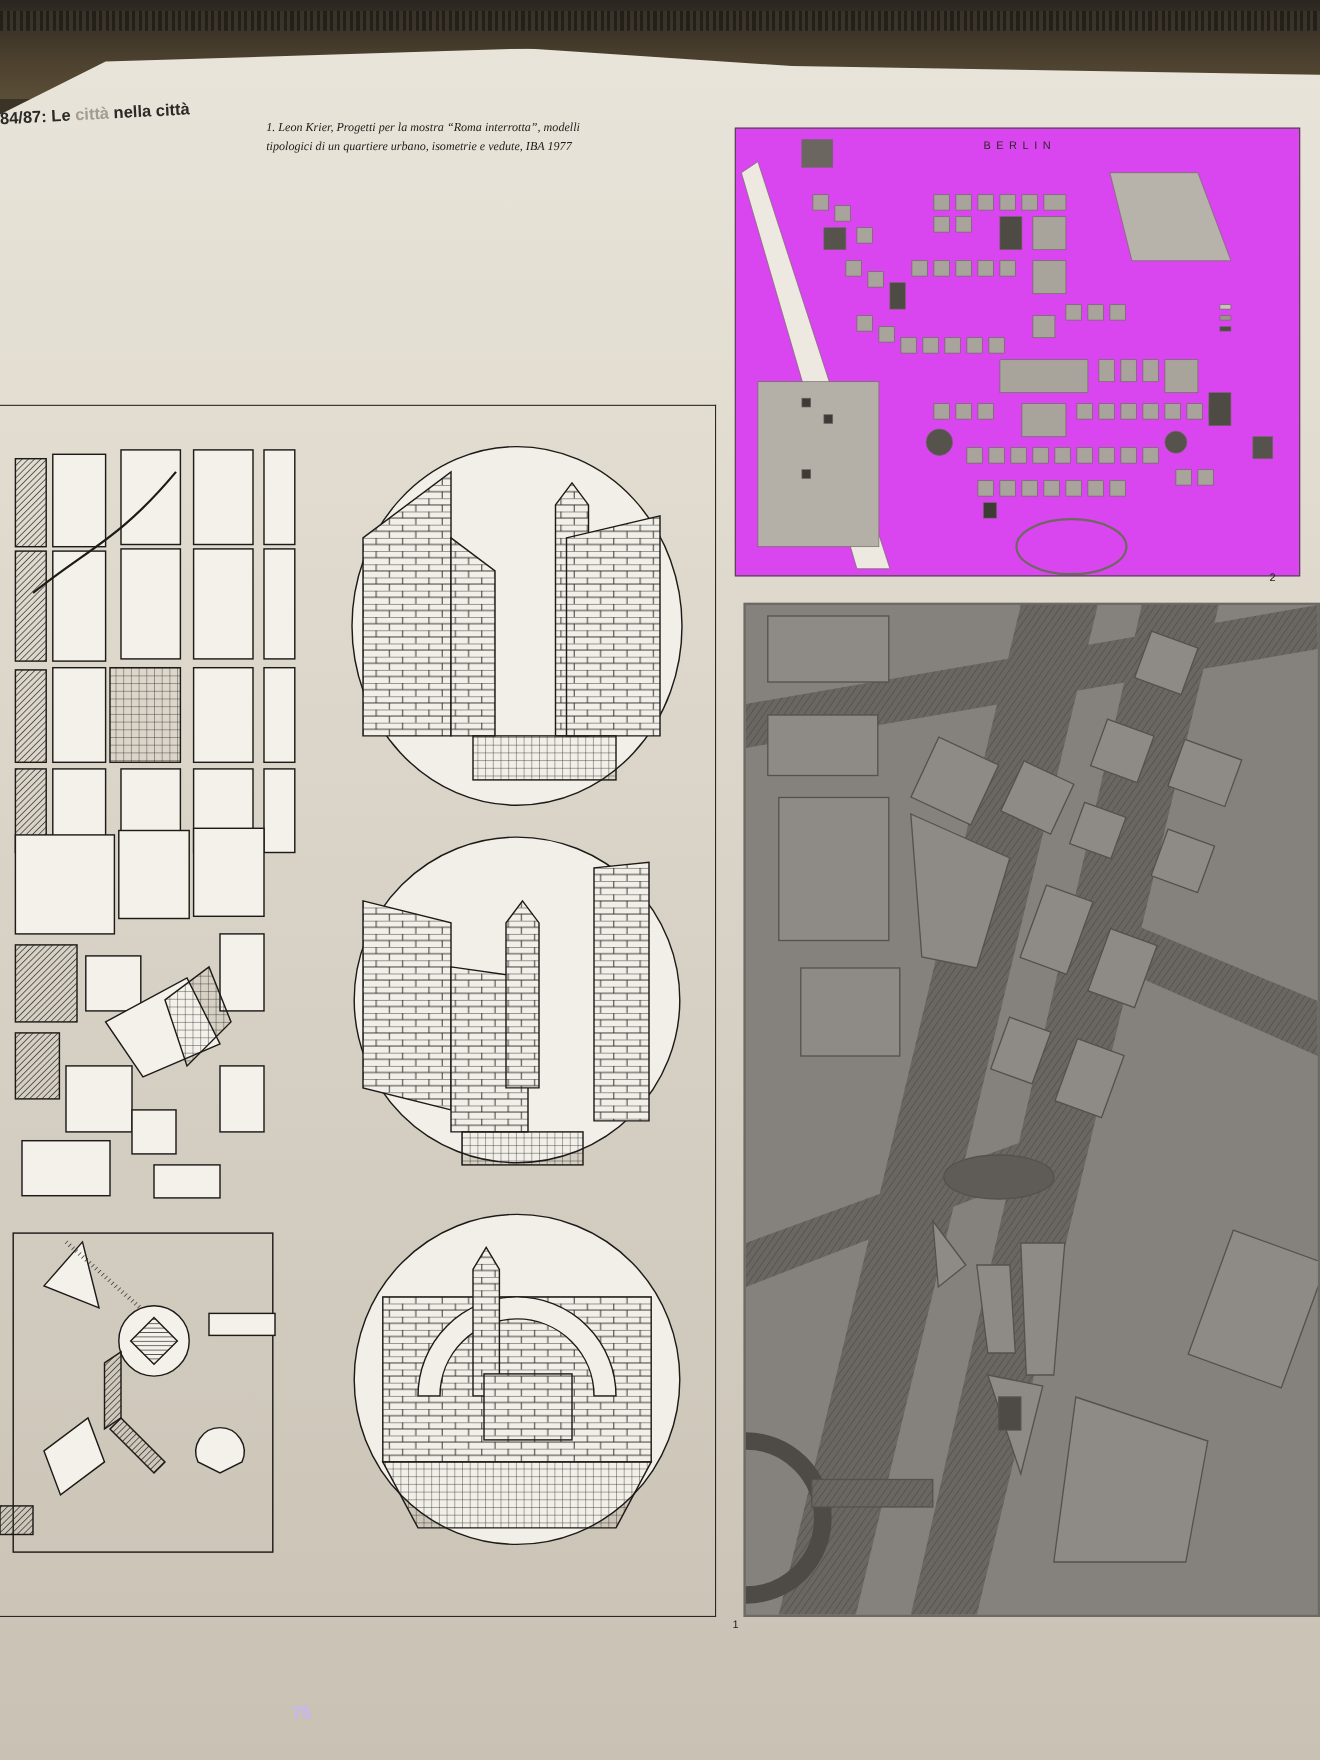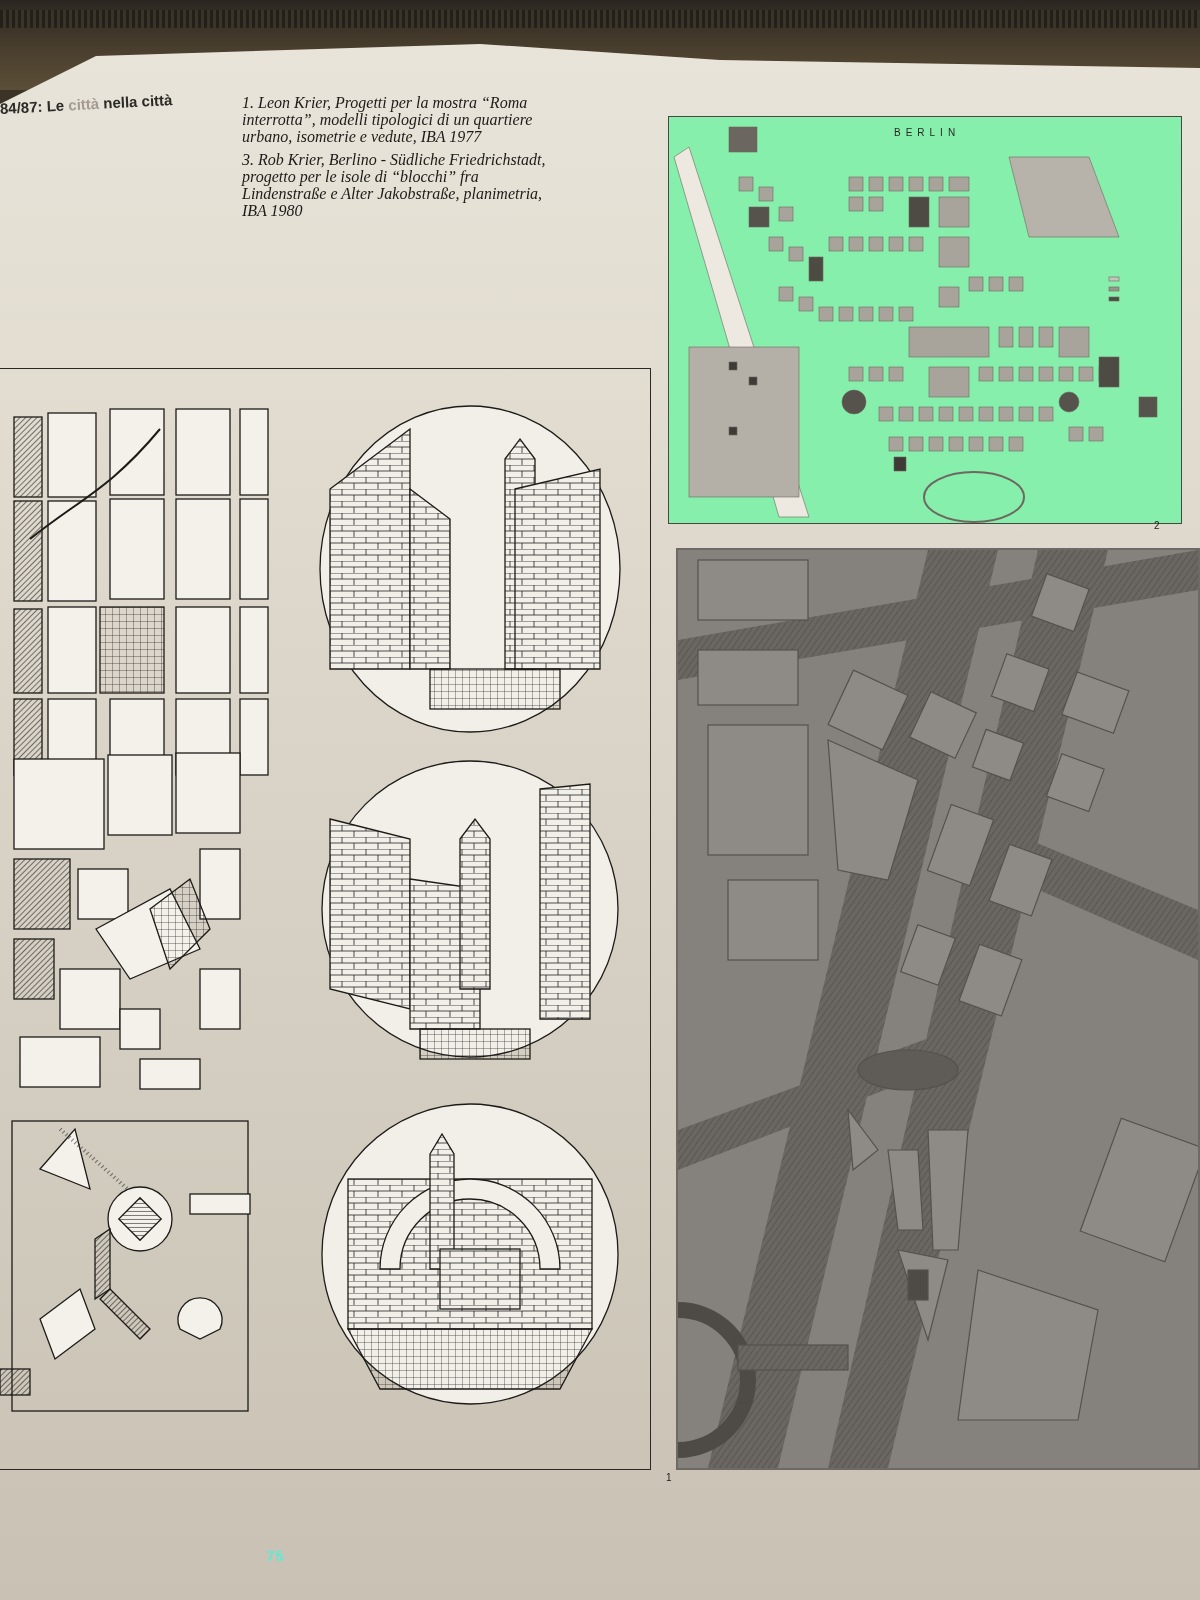--- a/index.html
+++ b/index.html
@@ -23,41 +23,41 @@
     border-top-left-radius:120px 40px;
     clip-path:polygon(0 60px, 8% 12px, 40% 0, 60% 16px, 100% 24px, 100% 100%, 0 100%);
   }
   .header-title {
     position:absolute; left:0; top:100px;
     font-family:"Liberation Sans", sans-serif; font-weight:bold; font-size:15px;
     color:#2c2a26; transform:rotate(-3deg); transform-origin:left;
   }
   .header-title .faded { color:#a39c92; }
   .captions {
-    position:absolute; left:242px; top:94px; width:310px;
-    font-style:italic; font-size:16px; line-height:17px; color:#1d1b18;
+    position:absolute; left:242px; top:108px; width:310px;
+    font-style:italic; font-size:11px; line-height:17px; color:#1d1b18;
   }
   .captions p { margin:0 0 6px 0; }
   .fig1 {
     position:absolute; left:0; top:368px; width:650px; height:1100px;
     border:1.5px solid #2a2825; border-left:none;
   }
   .fig1-num, .fig2-num {
     position:absolute; font-size:10px; color:#1d1b18;
     font-family:"Liberation Sans", sans-serif;
   }
   .fig1-num { left:666px; top:1472px; }
   .fig2-num { left:1154px; top:520px; }
   .page-number {
     position:absolute; left:266px; top:1549px;
-    font-family:Liberation Mono, monospace; font-weight:bold; font-size:15px; color:#5eead4;
+    font-family:Liberation Sans, sans-serif; font-weight:bold; font-size:15px; color:#c4b5fd;
   }
   .fig2 {
     position:absolute; left:668px; top:116px; width:512px; height:406px;
-    background:#86efac; border:1.5px solid #4a4640;
+    background:#d946ef; border:1.5px solid #4a4640;
   }
   .fig3 {
     position:absolute; left:676px; top:548px; width:520px; height:918px;
     background:#85827d; border:2px solid #6d6a65;
   }
   svg { display:block; }
   .map-title {
     position:absolute; left:225px; top:10px; font-family:"Liberation Sans",sans-serif;
     font-size:10px; letter-spacing:5px; color:#2a2825;
   }
@@ -73,21 +73,20 @@
 
 <div class="header-title">
   <span>84/87:</span>
   <span>Le</span>
   <span class="faded">città</span>
   <span>nella città</span>
 </div>
 
 <div class="captions">
   <p>1. Leon Krier, Progetti per la mostra “Roma interrotta”, modelli tipologici di un quartiere urbano, isometrie e vedute, IBA 1977</p>
-  <p>3. Rob Krier, Berlino - Südliche Friedrichstadt, progetto per le isole di “blocchi” fra Lindenstraße e Alter Jakobstraße, planimetria, IBA 1980</p>
 </div>
 
 <div class="fig1">
   <svg width="650" height="1100" viewBox="0 0 650 1100">
     <defs>
       <pattern id="hatch" width="4" height="4" patternUnits="userSpaceOnUse" patternTransform="rotate(45)">
         <line x1="0" y1="0" x2="0" y2="4" stroke="#222" stroke-width="1.2"></line>
       </pattern>
       <pattern id="brick" width="24" height="12" patternUnits="userSpaceOnUse">
         <rect width="24" height="12" fill="#f2efe8"></rect>

